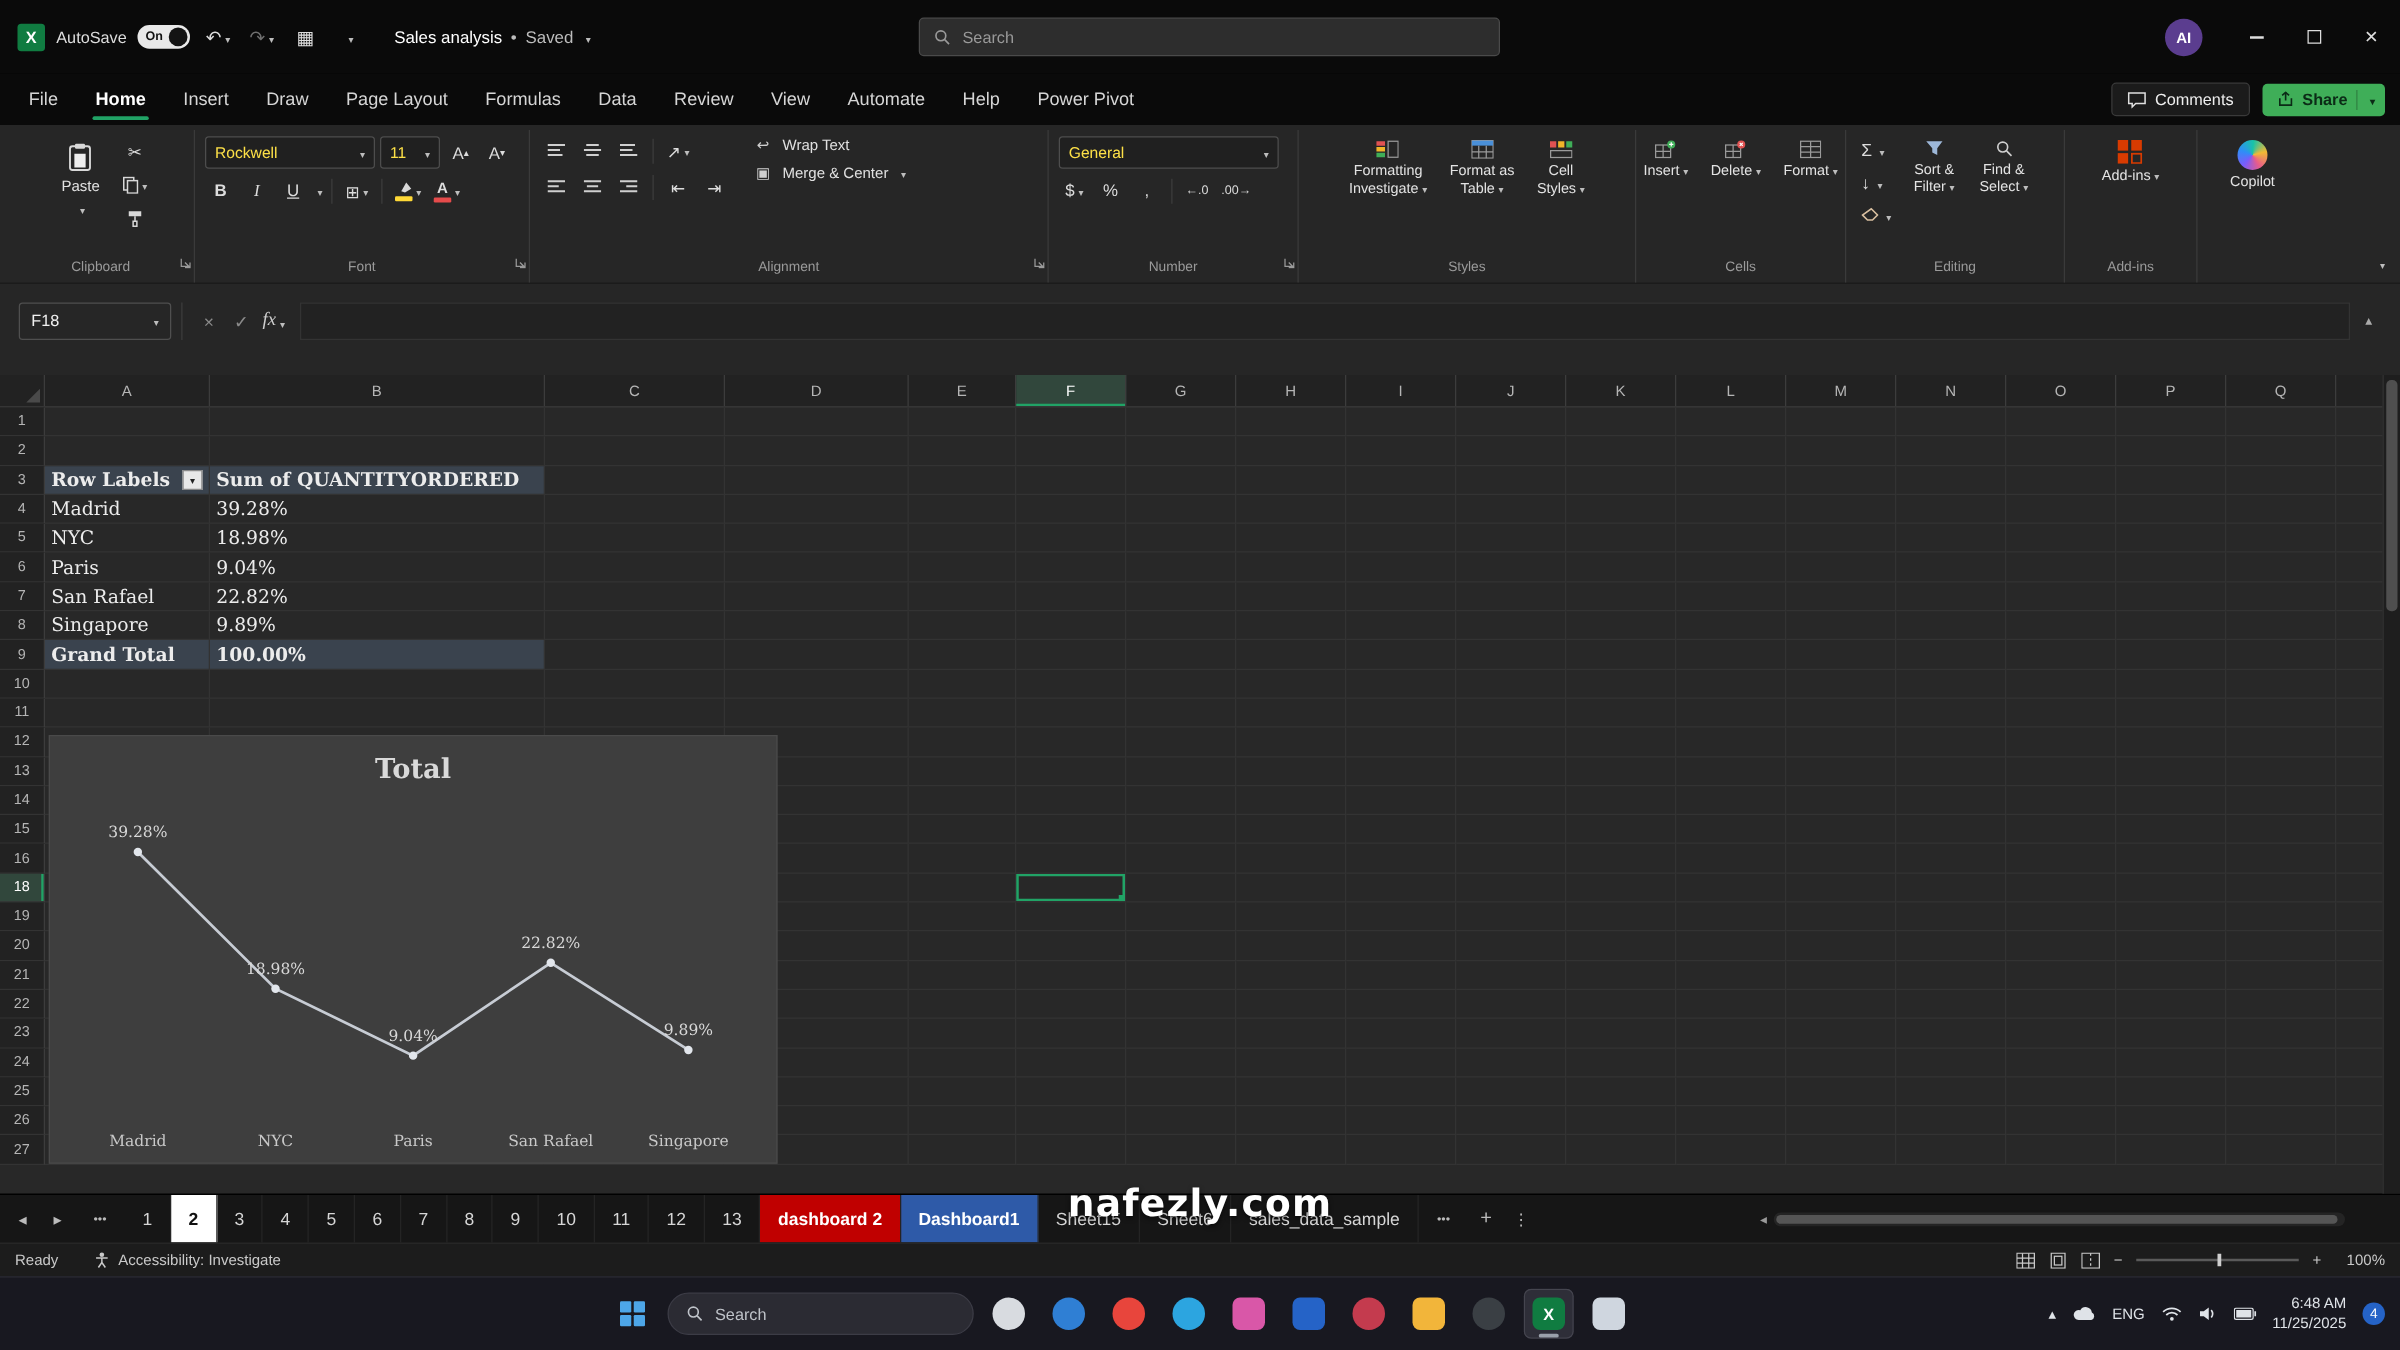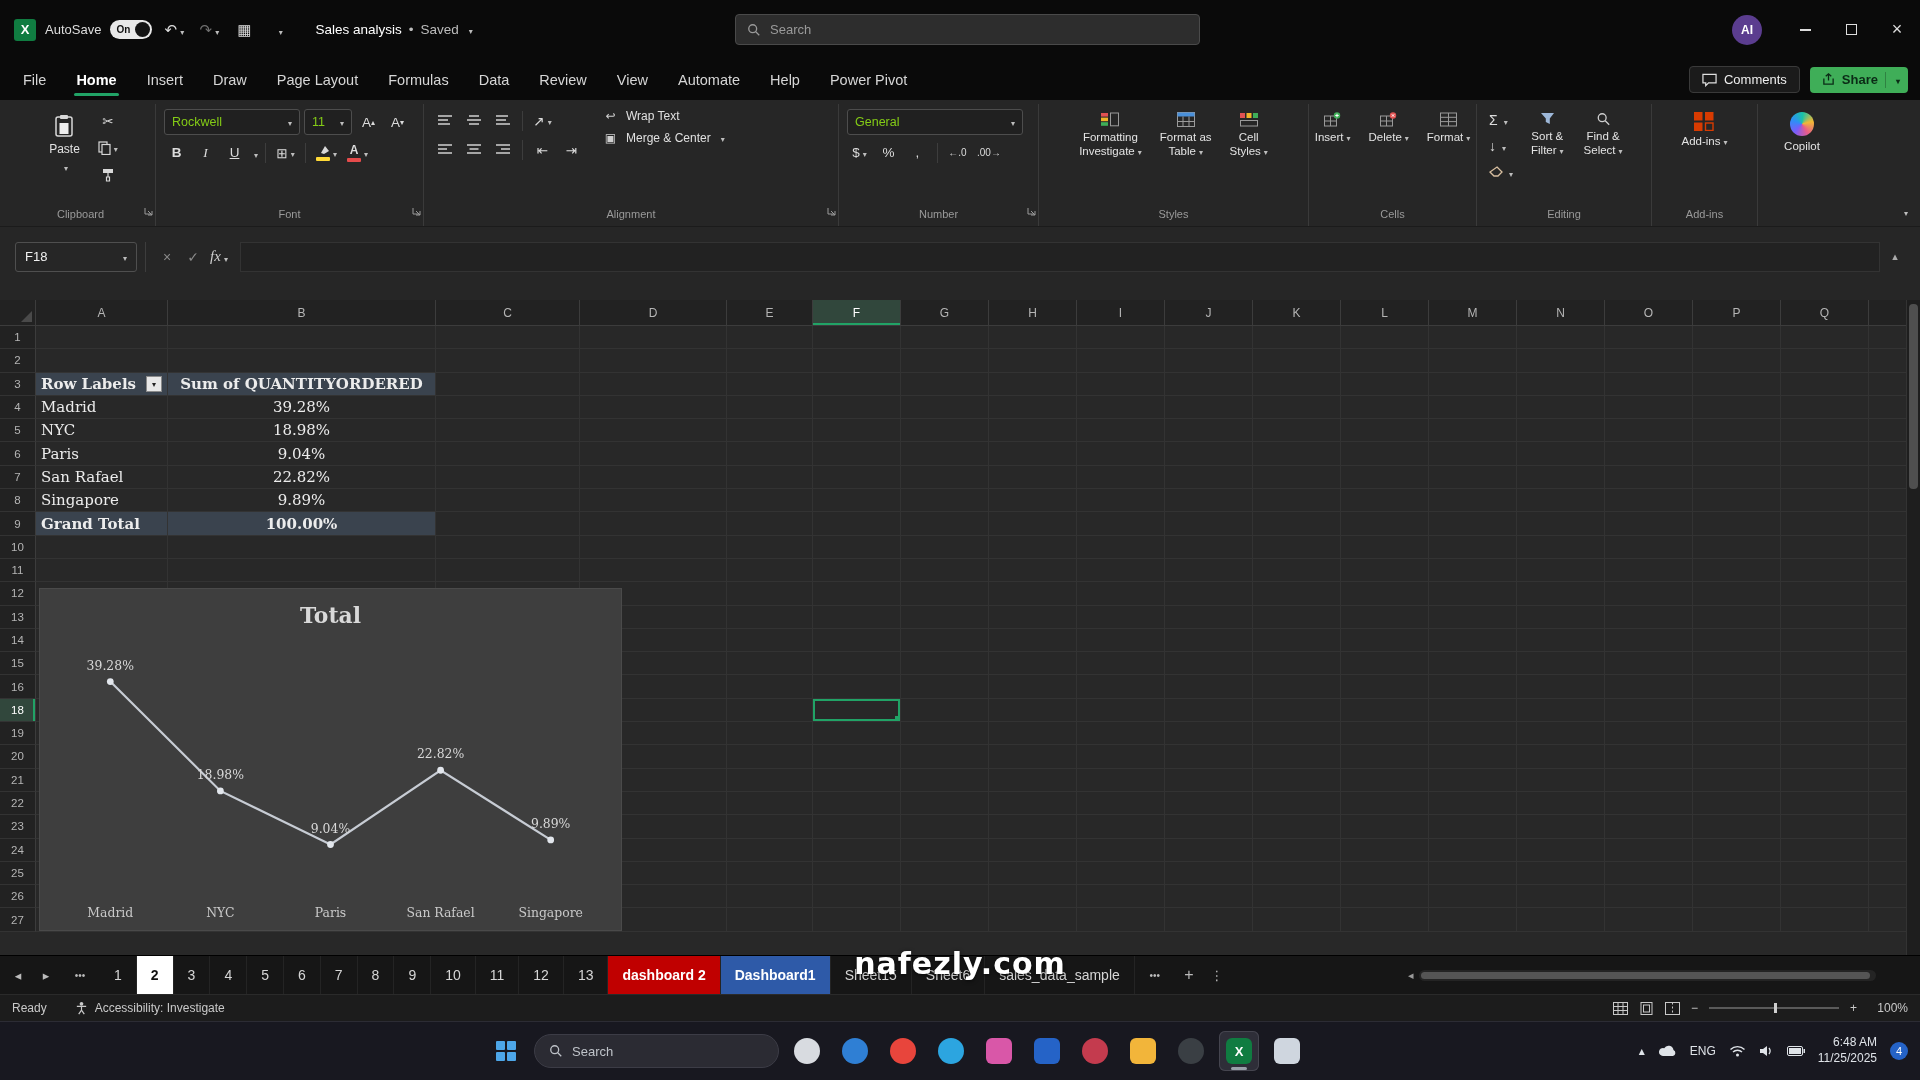--- a/index.html
+++ b/index.html
@@ -40,21 +40,21 @@
 .ribbon{height:127px;background:#262626;display:flex;align-items:stretch;padding:4px 6px 0;position:relative;border-bottom:1px solid #1b1b1b;flex:none}
 .rgroup{display:flex;flex-direction:column;padding:2px 8px 0;border-right:1px solid #3a3a3a;position:relative;flex:none}
 .rg-body{flex:1;display:flex;align-items:flex-start;gap:6px;padding-top:3px}
 .rg-label{height:24px;display:flex;align-items:center;justify-content:center;font-size:11px;color:#9a9a9a;gap:4px}
 .launcher{position:absolute;right:2px;bottom:6px;color:#9a9a9a}
 .bigbtn{display:flex;flex-direction:column;align-items:center;gap:4px;padding:5px 9px;border-radius:4px;color:#e2e2e2;font-size:12px}
 .minicol{display:flex;flex-direction:column;gap:4px}
 .smbtn{min-width:25px;height:23px;display:flex;align-items:center;justify-content:center;border-radius:3px;color:#dcdcdc;font-size:13.5px;padding:0 3px}
 .smbtn.b{font-weight:bold}.smbtn.i{font-style:italic;font-family:"Liberation Serif",serif}.smbtn.u{text-decoration:underline}
 .frow{display:flex;gap:4px;align-items:center}
-.selbox{height:26px;background:#202020;border:1px solid #4d4d4d;border-radius:3px;display:flex;align-items:center;justify-content:space-between;padding:0 7px;font-size:12.5px;color:#84cc16}
+.selbox{height:26px;background:#202020;border:1px solid #4d4d4d;border-radius:3px;display:flex;align-items:center;justify-content:space-between;padding:0 7px;font-size:12.5px;color:#fde047}
 .colstack{display:flex;flex-direction:column;align-items:center;line-height:1;gap:2px}
 .colbar{width:14px;height:4px;border-radius:1px}
 .al-grid{display:flex;flex-direction:column;gap:6px}
 .al-right{display:flex;flex-direction:column;gap:8px;margin-left:6px}
 .labbtn{display:flex;align-items:center;gap:7px;font-size:12px;color:#e0e0e0;white-space:nowrap}
 .labbtn .ic{width:17px;display:flex;justify-content:center;color:#cfcfcf}
 .stylebtn{display:flex;flex-direction:column;align-items:center;gap:4px;font-size:11.5px;line-height:1.2;color:#e3e3e3;text-align:center;padding:3px 6px;border-radius:4px}
 .l2{display:flex;flex-direction:column;align-items:center}
 .l2 .w{display:flex;align-items:center}
 .ed-left{display:flex;flex-direction:column;gap:4px}
@@ -76,21 +76,21 @@
 .corner::after{content:"";position:absolute;right:3px;bottom:3px;border-left:11px solid transparent;border-bottom:11px solid #4a4a4a}
 .chead{display:flex;align-items:center;justify-content:center;font-size:12px;color:#b5b5b5;border-right:1px solid #3c3c3c;flex:none}
 .chead.filler{flex:1;border-right:none}
 .chead.sel{background:#31473c;color:#fff;box-shadow:inset 0 -2px 0 var(--accent-green)}
 .grow{display:flex}
 .rhead{width:36px;flex:none;display:flex;align-items:center;justify-content:center;font-size:11.5px;color:#b5b5b5;background:#222;border-right:1px solid #3c3c3c;border-bottom:1px solid #333}
 .rhead.sel{background:#31473c;color:#fff;box-shadow:inset -2px 0 0 var(--accent-green)}
 .cell{flex:none;border-right:1px solid #333;border-bottom:1px solid #333;font-family:"DejaVu Serif","Liberation Serif",serif;font-size:15px;color:#ececec;display:flex;align-items:center;padding:0 5px;white-space:nowrap;overflow:hidden}
 .cell.filler{flex:1;border-right:none}
 .pvh,.pvt{background:#3a434e;font-weight:700}
-.pvv{justify-content:center}
+.pvv{justify-content:flex-start}
 .filtbox{margin-left:auto;width:16px;height:16px;background:#e8e8e8;border:1px solid #8a8a8a;display:flex;align-items:center;justify-content:center;font-size:8px;color:#222;flex:none}
 .selcell{position:relative;box-shadow:inset 0 0 0 2px var(--accent-green)}
 .selcell::after{content:"";position:absolute;right:0;bottom:0;width:5px;height:5px;background:var(--accent-green)}
 .chart{position:absolute;left:39px;top:288px;width:583px;height:343px;background:#3e3e3e;border:1px solid #4a4a4a;z-index:5}
 .vscroll{position:absolute;right:0;top:0;bottom:0;width:14px;background:#1e1e1e;border-left:1px solid #333;z-index:6}
 .vthumb{position:absolute;left:2px;right:2px;top:4px;height:185px;background:#4f4f4f;border-radius:4px}
 
 .sheet-tabs{height:39px;background:#161616;display:flex;align-items:stretch;padding-left:4px;position:relative;flex:none;border-top:1px solid #000}
 .stnav{width:28px;display:flex;align-items:center;justify-content:center;color:#bbb;font-size:13px;flex:none}
 .stab-list{display:flex;align-items:stretch}

